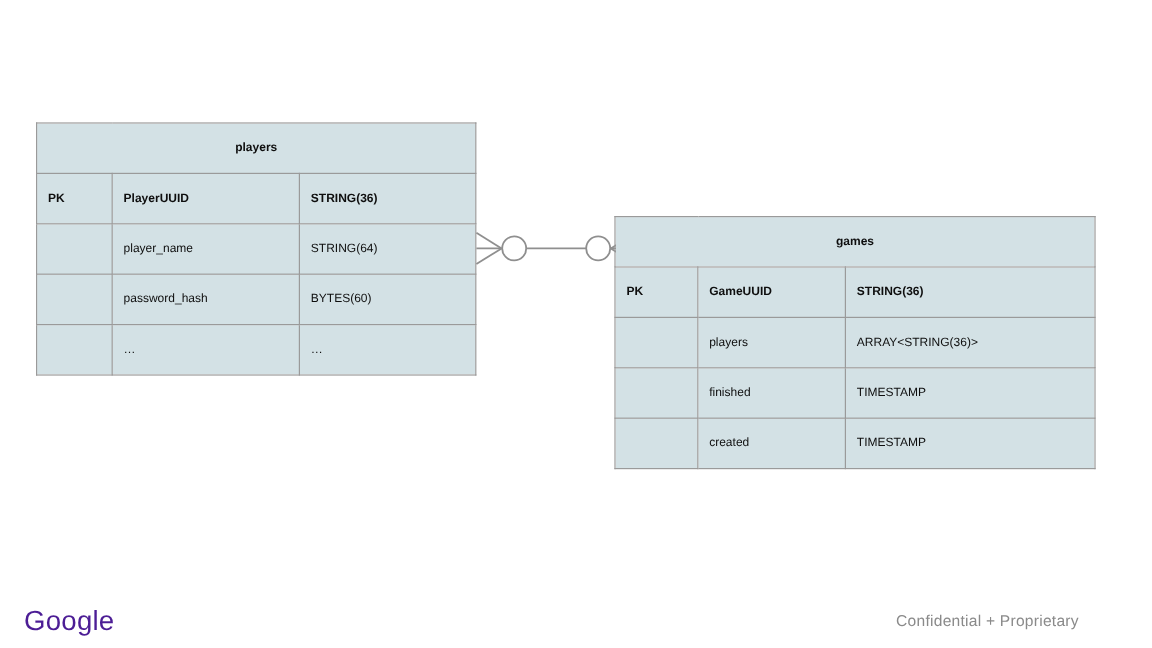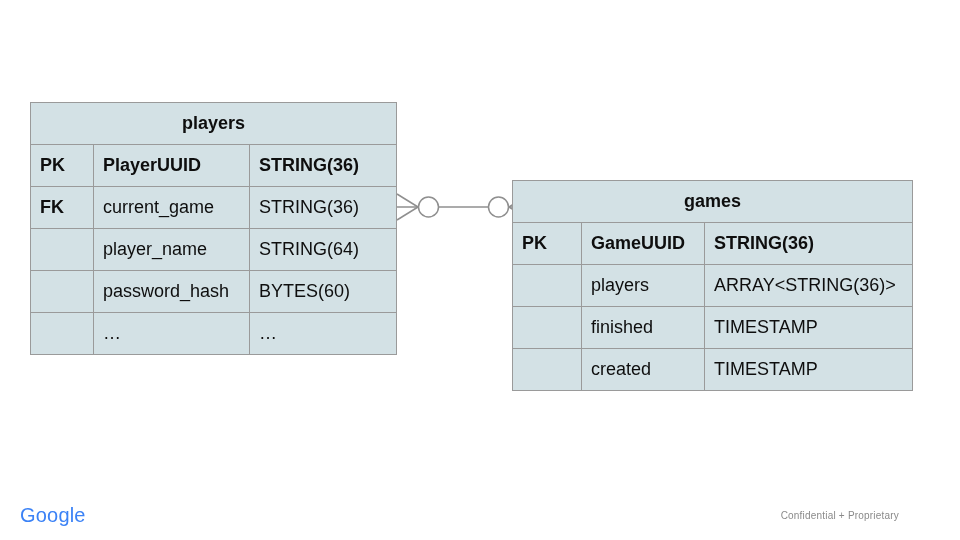--- a/index.html
+++ b/index.html
@@ -9,71 +9,66 @@
 
   table.er-table {
     position: absolute;
     border-collapse: collapse;
     table-layout: fixed;
   }
   table.er-table th, table.er-table td {
     border: 1px solid #9a9a9a;
     background: #d3e1e5;
     height: 42px;
-    font-size: 18px;
+    font-size: 10px;
     color: #0e0e0e;
     vertical-align: middle;
     text-align: left;
     padding: 0 4px 0 9px;
     font-weight: normal;
     white-space: nowrap;
     overflow: hidden;
   }
   table.er-table th.tbl-title { text-align: center; font-weight: bold; padding: 0; }
   table.er-table tr.pk-row td { font-weight: bold; }
   table.er-table td.key-cell { font-weight: bold; }
 
   #players-table { left: 30px; top: 102px; width: 366px; }
   #games-table   { left: 512px; top: 142px; width: 400px; margin-top: 38px; }
 
   .connector { position: absolute; left: 396px; top: 183px; width: 135px; height: 48px; }
   .connector svg { display: block; }
 
   .footer-logo {
     position: absolute; left: 20px; top: 504px;
-    font-size: 20px; color: #3b82f6; letter-spacing: 0.2px;
+    font-size: 23px; color: #4c1d95; letter-spacing: 0.2px;
   }
   .footer-note {
     position: absolute; right: 61px; top: 510px;
-    font-size: 10px; color: #8a8a8a; letter-spacing: 0.2px;
+    font-size: 13px; color: #8a8a8a; letter-spacing: 0.2px;
   }
 </style>
 </head>
 <body>
 
 <div class="slide">
 
   <table class="er-table" id="players-table">
     <colgroup>
         <col style="width:63px">
         <col style="width:156px">
         <col style="width:147px">
       </colgroup>
     <tbody>
         <tr>
       <th class="tbl-title" colspan="3">players</th>
     </tr>
     <tr class="pk-row">
       <td class="key-cell">PK</td>
       <td>PlayerUUID</td>
-      <td>STRING(36)</td>
-    </tr>
-    <tr>
-      <td class="key-cell">FK</td>
-      <td>current_game</td>
       <td>STRING(36)</td>
     </tr>
     <tr>
       <td class="key-cell"></td>
       <td>player_name</td>
       <td>STRING(64)</td>
     </tr>
     <tr>
       <td class="key-cell"></td>
       <td>password_hash</td>

